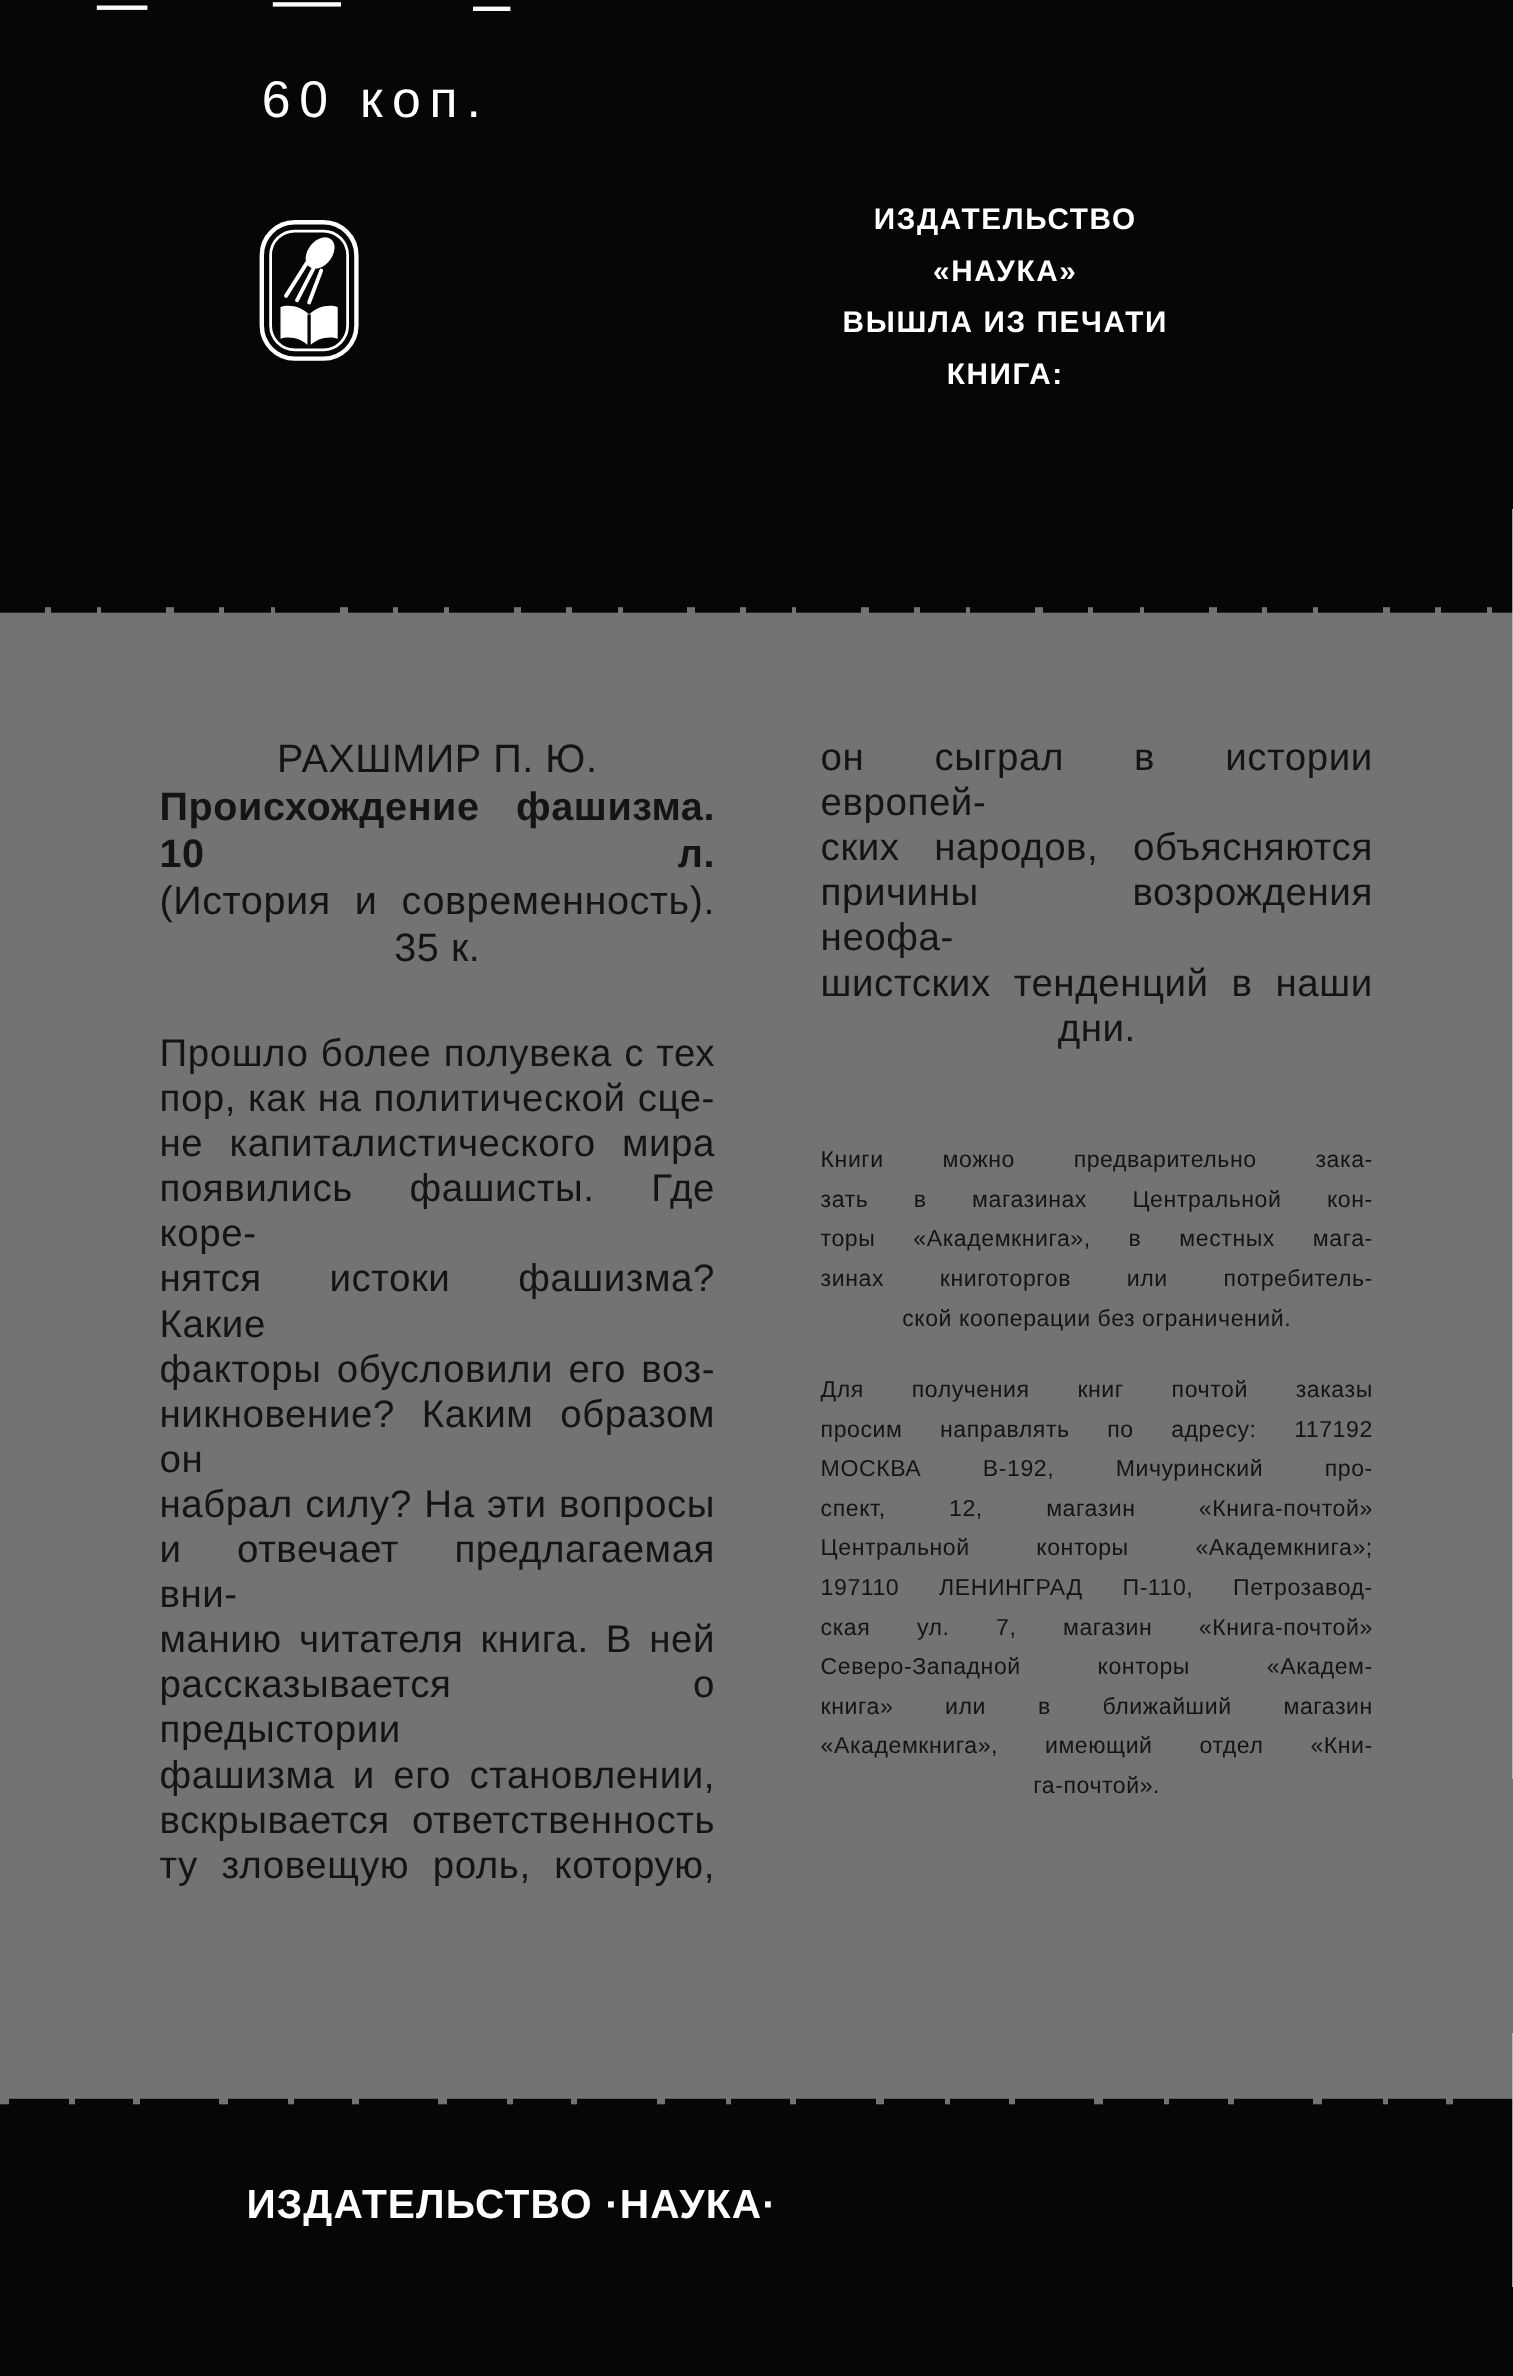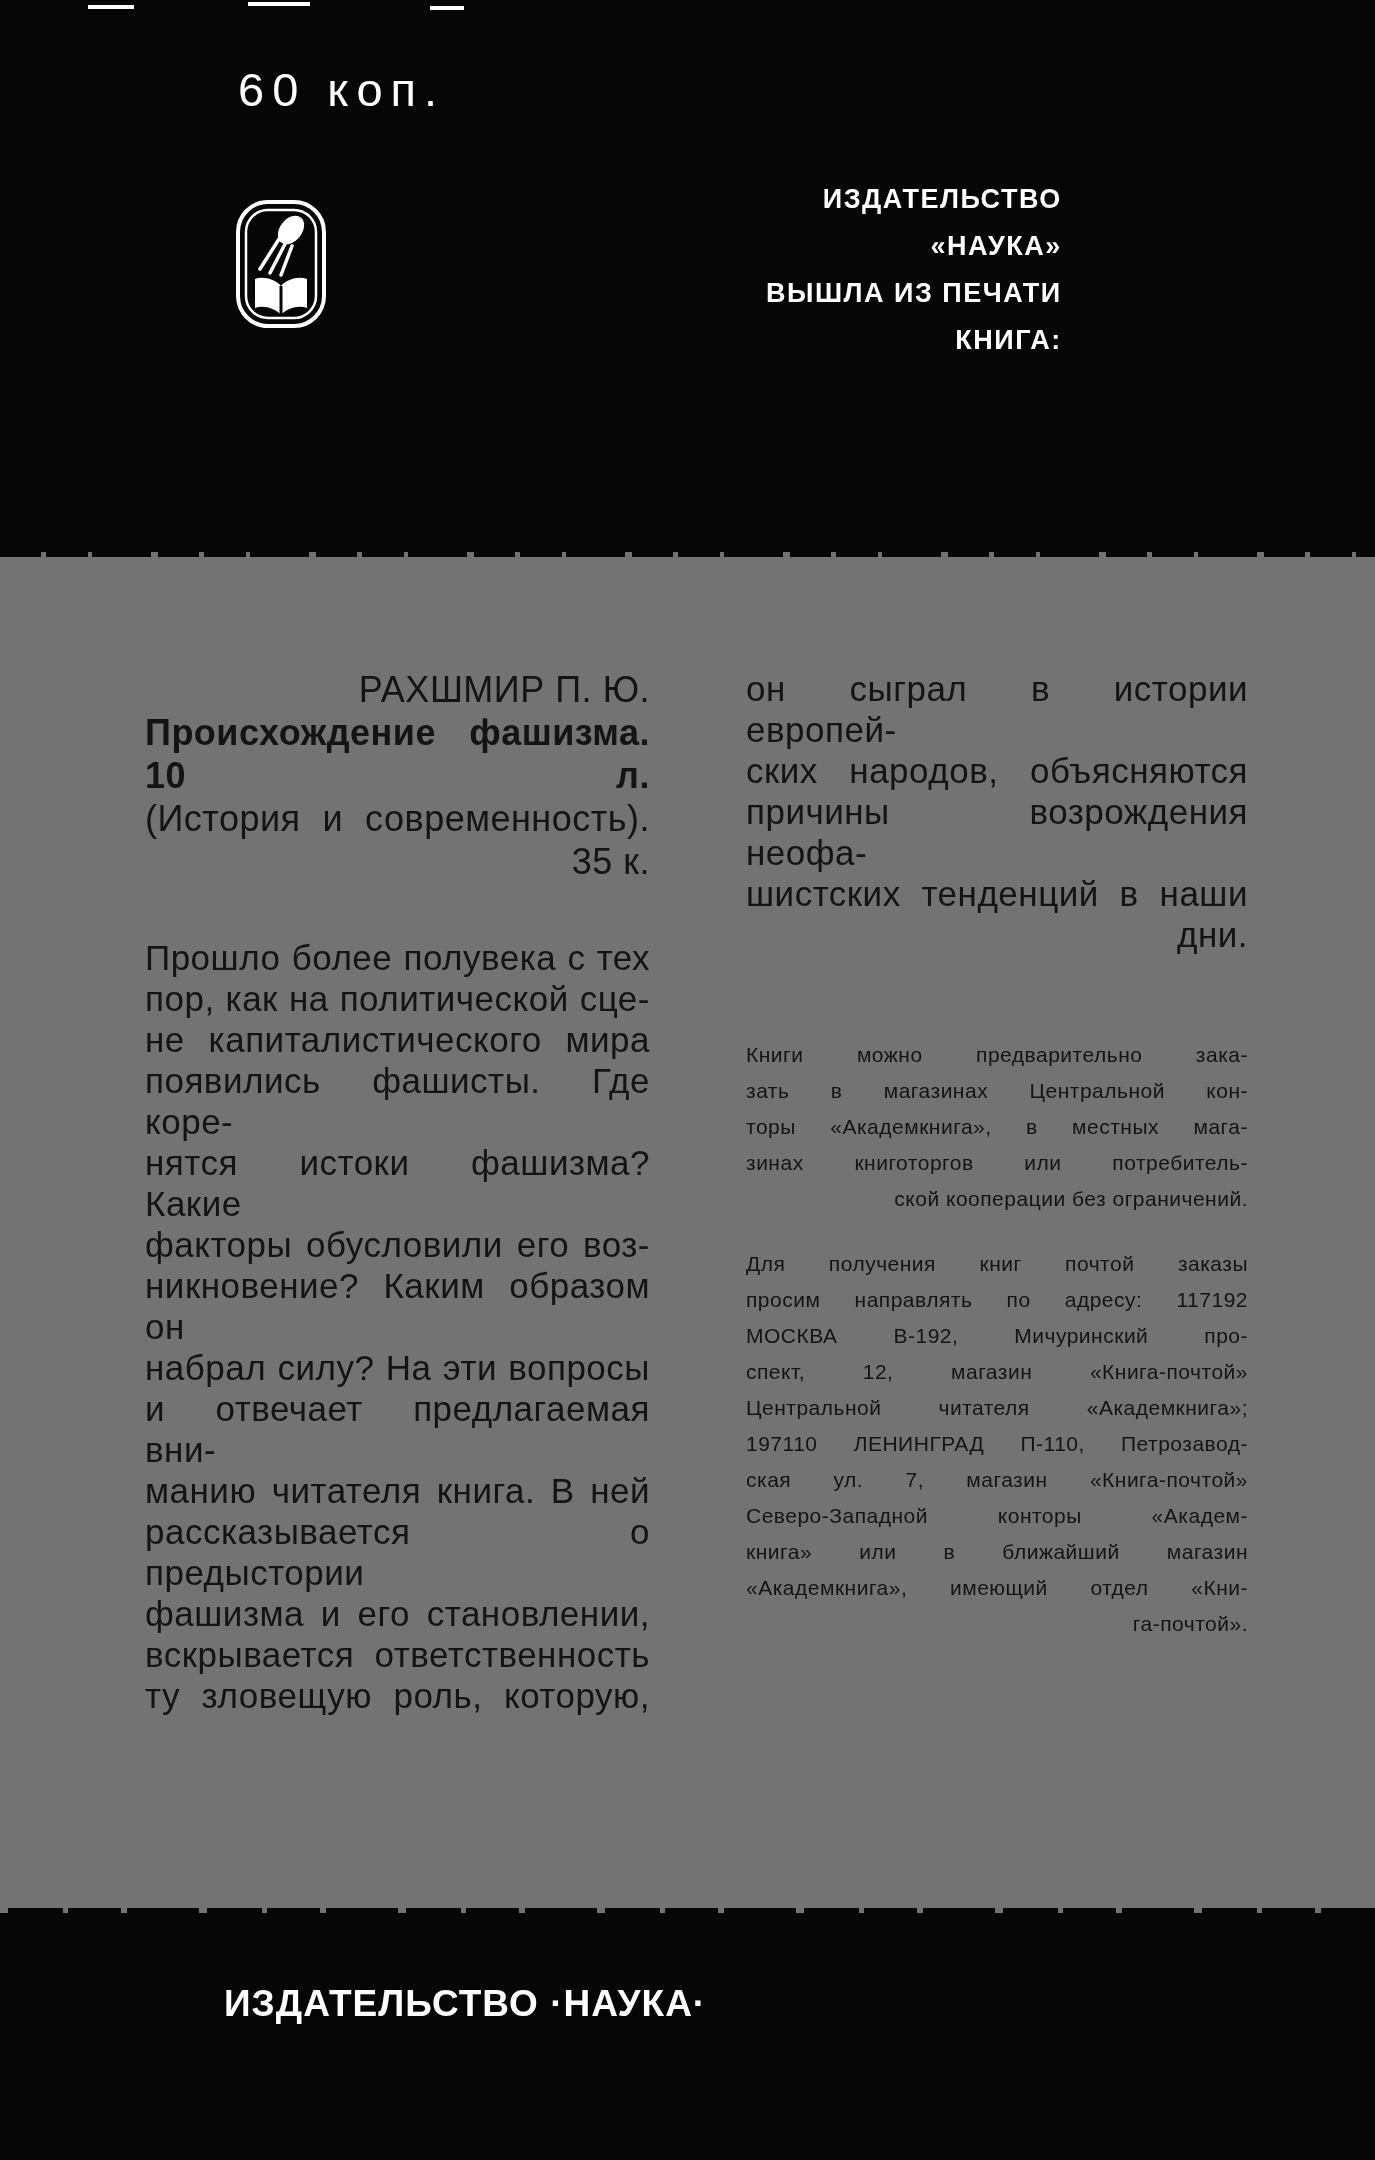--- a/index.html
+++ b/index.html
@@ -63,21 +63,21 @@
   .col { position: absolute; top: 668px; }
   .col-left  { left: 145px; width: 505px; }
   .col-right { left: 746px; width: 502px; }
 
   .heading   { font-size: 36px; line-height: 43px; letter-spacing: 0.5px; margin-bottom: 54px; }
   .paragraph { font-size: 35px; line-height: 41px; letter-spacing: 0.5px; }
   .small-par { font-size: 21px; line-height: 36px; letter-spacing: 0.5px; }
   .gap-large { margin-top: 82px; }
   .gap-small { margin-top: 29px; }
 
-  .line { text-align: right; }
+  .line { text-align: center; }
   .line.just { text-align: justify; text-align-last: justify; }
   .line.bold { font-weight: 700; }
 
   
   .bottom-band {
     position: absolute;
     left: 0; top: 1913px;
     width: 100%;
     height: 247px;
     background: #060606;
@@ -176,21 +176,21 @@
           <div class="line just">зать в магазинах Центральной кон-</div>
           <div class="line just">торы «Академкнига», в местных мага-</div>
           <div class="line just">зинах книготоргов или потребитель-</div>
           <div class="line">ской кооперации без ограничений.</div>
         </div>
       <div class="small-par gap-small">
           <div class="line just">Для получения книг почтой заказы</div>
           <div class="line just">просим направлять по адресу: 117192</div>
           <div class="line just">МОСКВА В-192, Мичуринский про-</div>
           <div class="line just">спект, 12, магазин «Книга-почтой»</div>
-          <div class="line just">Центральной читателя «Академкнига»;</div>
+          <div class="line just">Центральной конторы «Академкнига»;</div>
           <div class="line just">197110 ЛЕНИНГРАД П-110, Петрозавод-</div>
           <div class="line just">ская ул. 7, магазин «Книга-почтой»</div>
           <div class="line just">Северо-Западной конторы «Академ-</div>
           <div class="line just">книга» или в ближайший магазин</div>
           <div class="line just">«Академкнига», имеющий отдел «Кни-</div>
           <div class="line">га-почтой».</div>
         </div>
     </section>
   </main>
 

